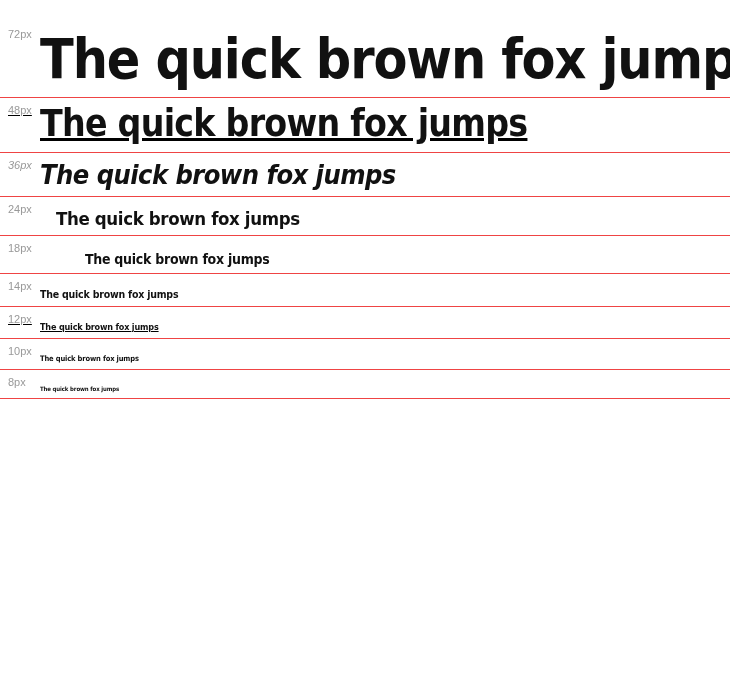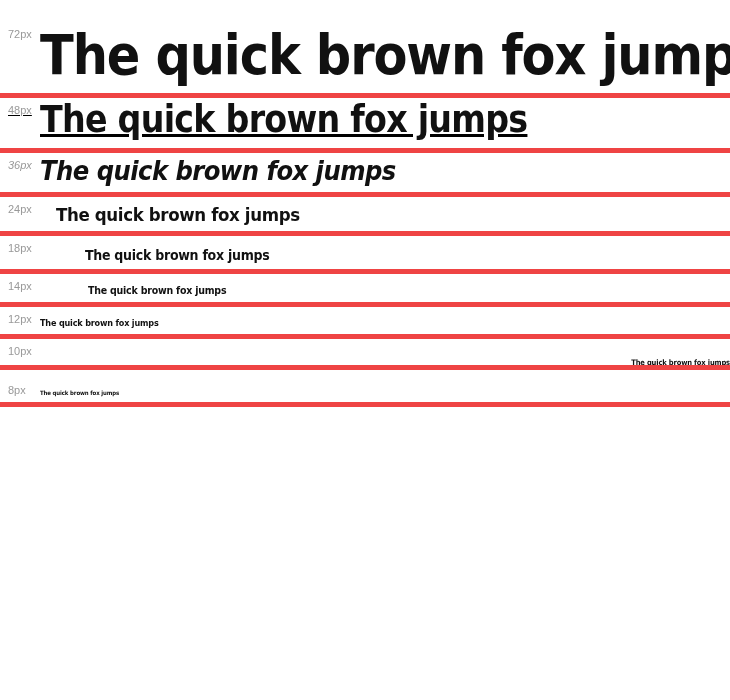--- a/index.html
+++ b/index.html
@@ -14,21 +14,21 @@
     font-family: "Liberation Sans", sans-serif;
     color: #000000;
   }
   .specimen-list {
     display: block;
     width: 730px;
   }
   .specimen-row {
     display: flex;
     align-items: flex-end;
-    border-bottom: 5px solid #ef4444;
+    border-bottom: 1px solid #ef4444;
     box-sizing: border-box;
     width: 730px;
     overflow: hidden;
   }
   .size-label {
     width: 40px;
     min-width: 40px;
     padding-left: 8px;
     box-sizing: border-box;
     color: #999999;
@@ -59,24 +59,24 @@
   .r5 .sample-text { font-size: 10.5px;line-height: 13px; padding-bottom: 5px; }
   .r6 .sample-text { font-size: 9px;   line-height: 11px; padding-bottom: 5px; }
   .r7 .sample-text { font-size: 7.5px; line-height: 10px; padding-bottom: 5px; }
   .r8 .sample-text { font-size: 6px;   line-height: 8px;  padding-bottom: 5px; }
 
   .r0 { height: 76px; }
   .r1 { height: 55px; text-decoration: underline; }
   .r2 { height: 44px; font-style: italic; }
   .r3 { height: 39px; gap: 16px; }
   .r4 { height: 38px; gap: 45px; }
-  .r5 { height: 33px; gap: 48px; }
-  .r6 { height: 32px; }
-  .r7 { height: 31px; flex-direction: column; }
-  .r8 { height: 29px; margin-top: 8px; }
+  .r5 { height: 33px; }
+  .r6 { height: 32px; text-decoration: underline; }
+  .r7 { height: 31px; }
+  .r8 { height: 29px; }
 
   .top-pad { height: 22px; }
   .bottom-fill { height: 260px; background: #ffffff; }
 </style>
 </head>
 <body>
 
 <div class="top-pad"></div>
 
 <div class="specimen-list">

